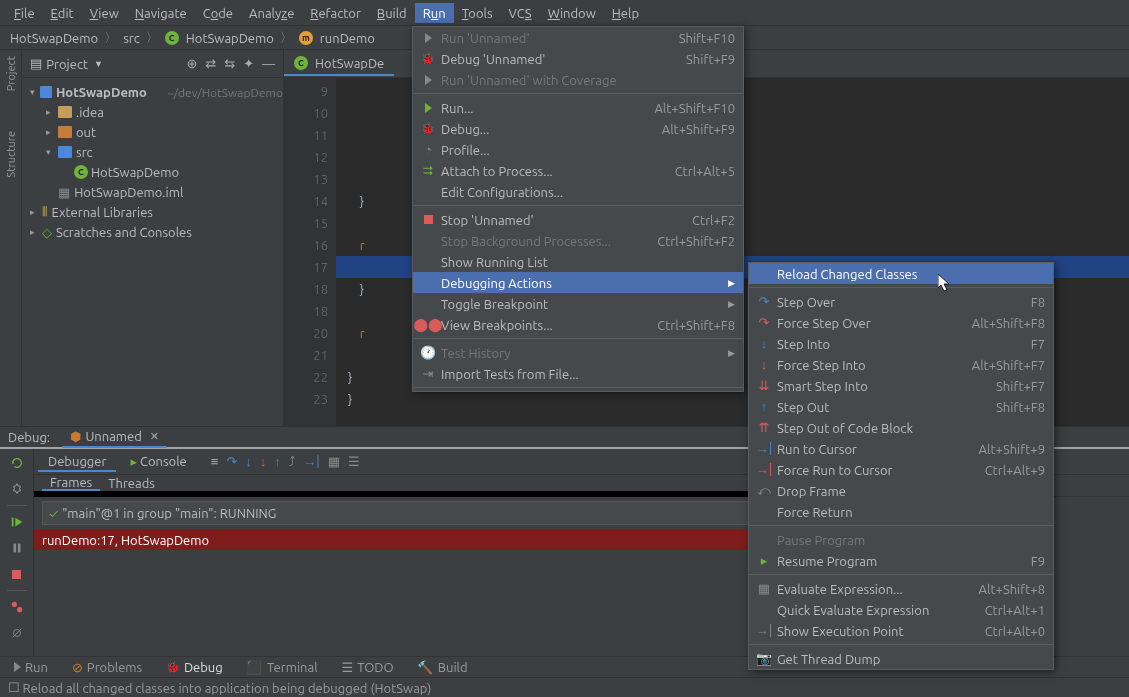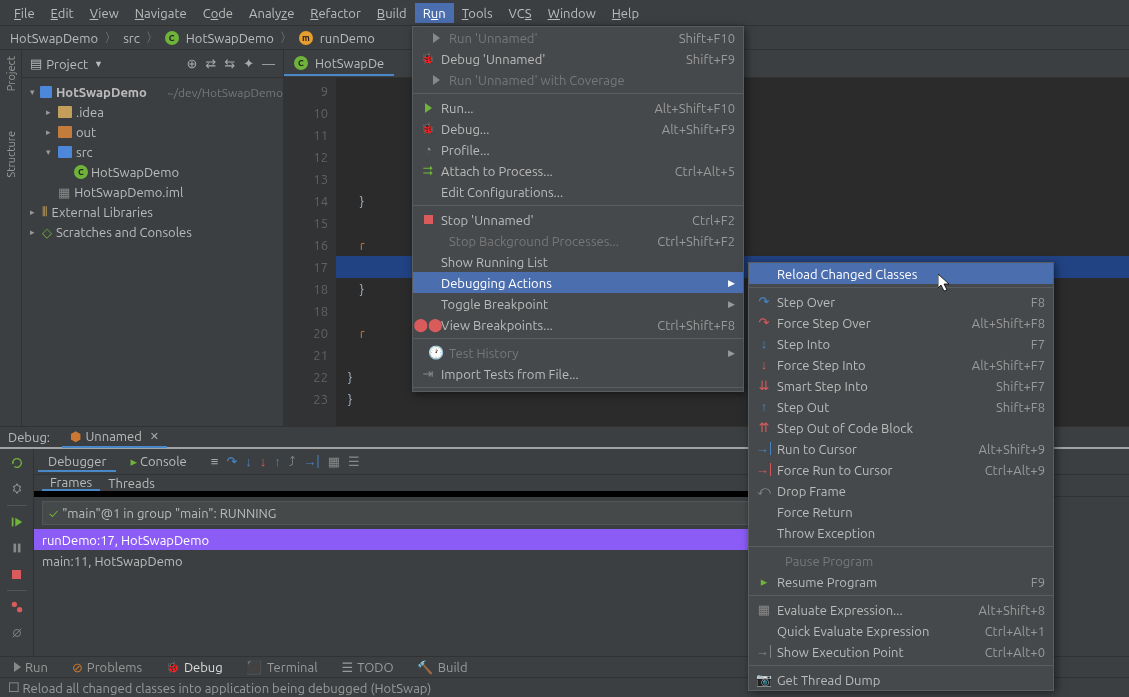--- a/index.html
+++ b/index.html
@@ -59,34 +59,34 @@
 .debug-tabs2 .t2.act { border-bottom: 2px solid #4a88c7; }
 .debug-tabs2 .tbar { margin-left: 10px; display: flex; gap: 8px; color: #aaa; }
 .frames-head { height: 22px; display: flex; align-items: center; padding: 0 8px; border-bottom: 6px solid #000000; }
 .frames-head .ftab { padding: 0 8px; }
 .frames-head .ftab.act { border-bottom: 2px solid #4a88c7; }
 .thread-combo { height: 24px; background: #45494a; border: 1px solid #555; margin: 4px 8px; display: flex; align-items: center; padding: 0 6px; color: #bbb; }
 .thread-combo .chk { color: #6fb33a; margin-right: 4px; }
 .thread-combo .dd { margin-left: auto; font-size: 9px; }
 .stack { flex: 1; }
 .stack .srow { height: 21px; display: flex; align-items: center; padding: 0 8px; }
-.stack .srow.sel { background: #8b5cf6; color: #fff; }
+.stack .srow.sel { background: #7f1d1d; color: #fff; }
 .vars-panel { width: 280px; border-left: 1px solid #323232; display: flex; flex-direction: column; }
 .vars-panel .vhead { height: 22px; display: flex; align-items: center; padding: 0 8px; border-bottom: 1px solid #323232; }
 .vars-panel .vrow { padding: 3px 8px; display: flex; align-items: center; gap: 4px; }
 .vars-panel .varname { color: #9876aa; }
 .vars-panel .eq { color: #bbb; }
 .bottom-bar { position: absolute; bottom: 20px; left: 0; right: 0; height: 21px; background: #3c3f41; border-top: 1px solid #323232; display: flex; align-items: center; padding: 0 8px; gap: 12px; }
 .bottom-bar .btab { display: flex; align-items: center; gap: 4px; padding: 2px 6px; color: #999; cursor: pointer; }
 .bottom-bar .btab.act { color: #ddd; }
 .status-bar { position: absolute; bottom: 0; left: 0; right: 0; height: 20px; background: #3c3f41; border-top: 1px solid #323232; display: flex; align-items: center; padding: 0 8px; color: #999; font-size: 12px; }
 .menu-popup { position: absolute; background: #46494b; border: 1px solid #5a5d5f; box-shadow: 2px 2px 8px rgba(0,0,0,0.5); z-index: 100; }
 .menu-popup .mi { height: 21px; display: flex; align-items: center; padding: 0 8px 0 6px; cursor: pointer; white-space: nowrap; }
 .menu-popup .mi.sel { background: #4b6eaf; color: #fff; }
-.menu-popup .mi.dis { color: #777; margin-left: 8px; }
+.menu-popup .mi.dis { color: #777; }
 .menu-popup .mi .micon { width: 18px; display: flex; align-items: center; justify-content: center; margin-right: 4px; }
 .menu-popup .mi .mlabel { flex: 1; }
 .menu-popup .mi .mshort { margin-left: 24px; color: #999; }
 .menu-popup .mi .sub { margin-left: 20px; font-size: 9px; color: #999; }
 .menu-popup .mi.sel .sub { color: #fff; }
 .menu-popup .sep { height: 1px; background: #5a5d5f; margin: 3px 0; }
 #run-menu { top: 26px; left: 412px; width: 332px; }
 #sub-menu { top: 262px; left: 748px; width: 306px; }
 .cursor-arrow { position: absolute; top: 274px; left: 938px; z-index: 200; pointer-events: none; }
 .tri { display: inline-block; width: 0; height: 0; }
@@ -318,21 +318,20 @@
               <span>⧩</span>
             </span>
           </div>
           <div class="thread-combo">
             <span class="chk">✓</span>
               <span>"main"@1 in group "main": RUNNING</span>
               <span class="dd">▼</span>
           </div>
           <div class="stack" id="stack">
               <div class="srow sel">runDemo:17, HotSwapDemo</div>
-              <div class="srow">main:11, HotSwapDemo</div>
             </div>
         </div>
         <div class="vars-panel">
           <div class="vhead">
               <span>Variables</span>
             </div>
           <div class="vrow">
               <span>▸</span>
               <span style="color:#cc7832">⬢</span>
               <span class="varname">this</span>
@@ -555,24 +554,20 @@
     <div class="mi">
       <span class="micon">
         <span style="color:#888">⤺</span>
       </span>
       <span class="mlabel">Drop Frame</span>
     </div>
     <div class="mi">
       <span class="micon"></span>
       <span class="mlabel">Force Return</span>
     </div>
-    <div class="mi">
-      <span class="micon"></span>
-      <span class="mlabel">Throw Exception</span>
-    </div>
     <div class="sep"></div>
     <div class="mi dis">
       <span class="micon"></span>
       <span class="mlabel">Pause Program</span>
     </div>
     <div class="mi">
       <span class="micon">
         <span style="color:#6fb33a">▸</span>
       </span>
       <span class="mlabel">Resume Program</span>

